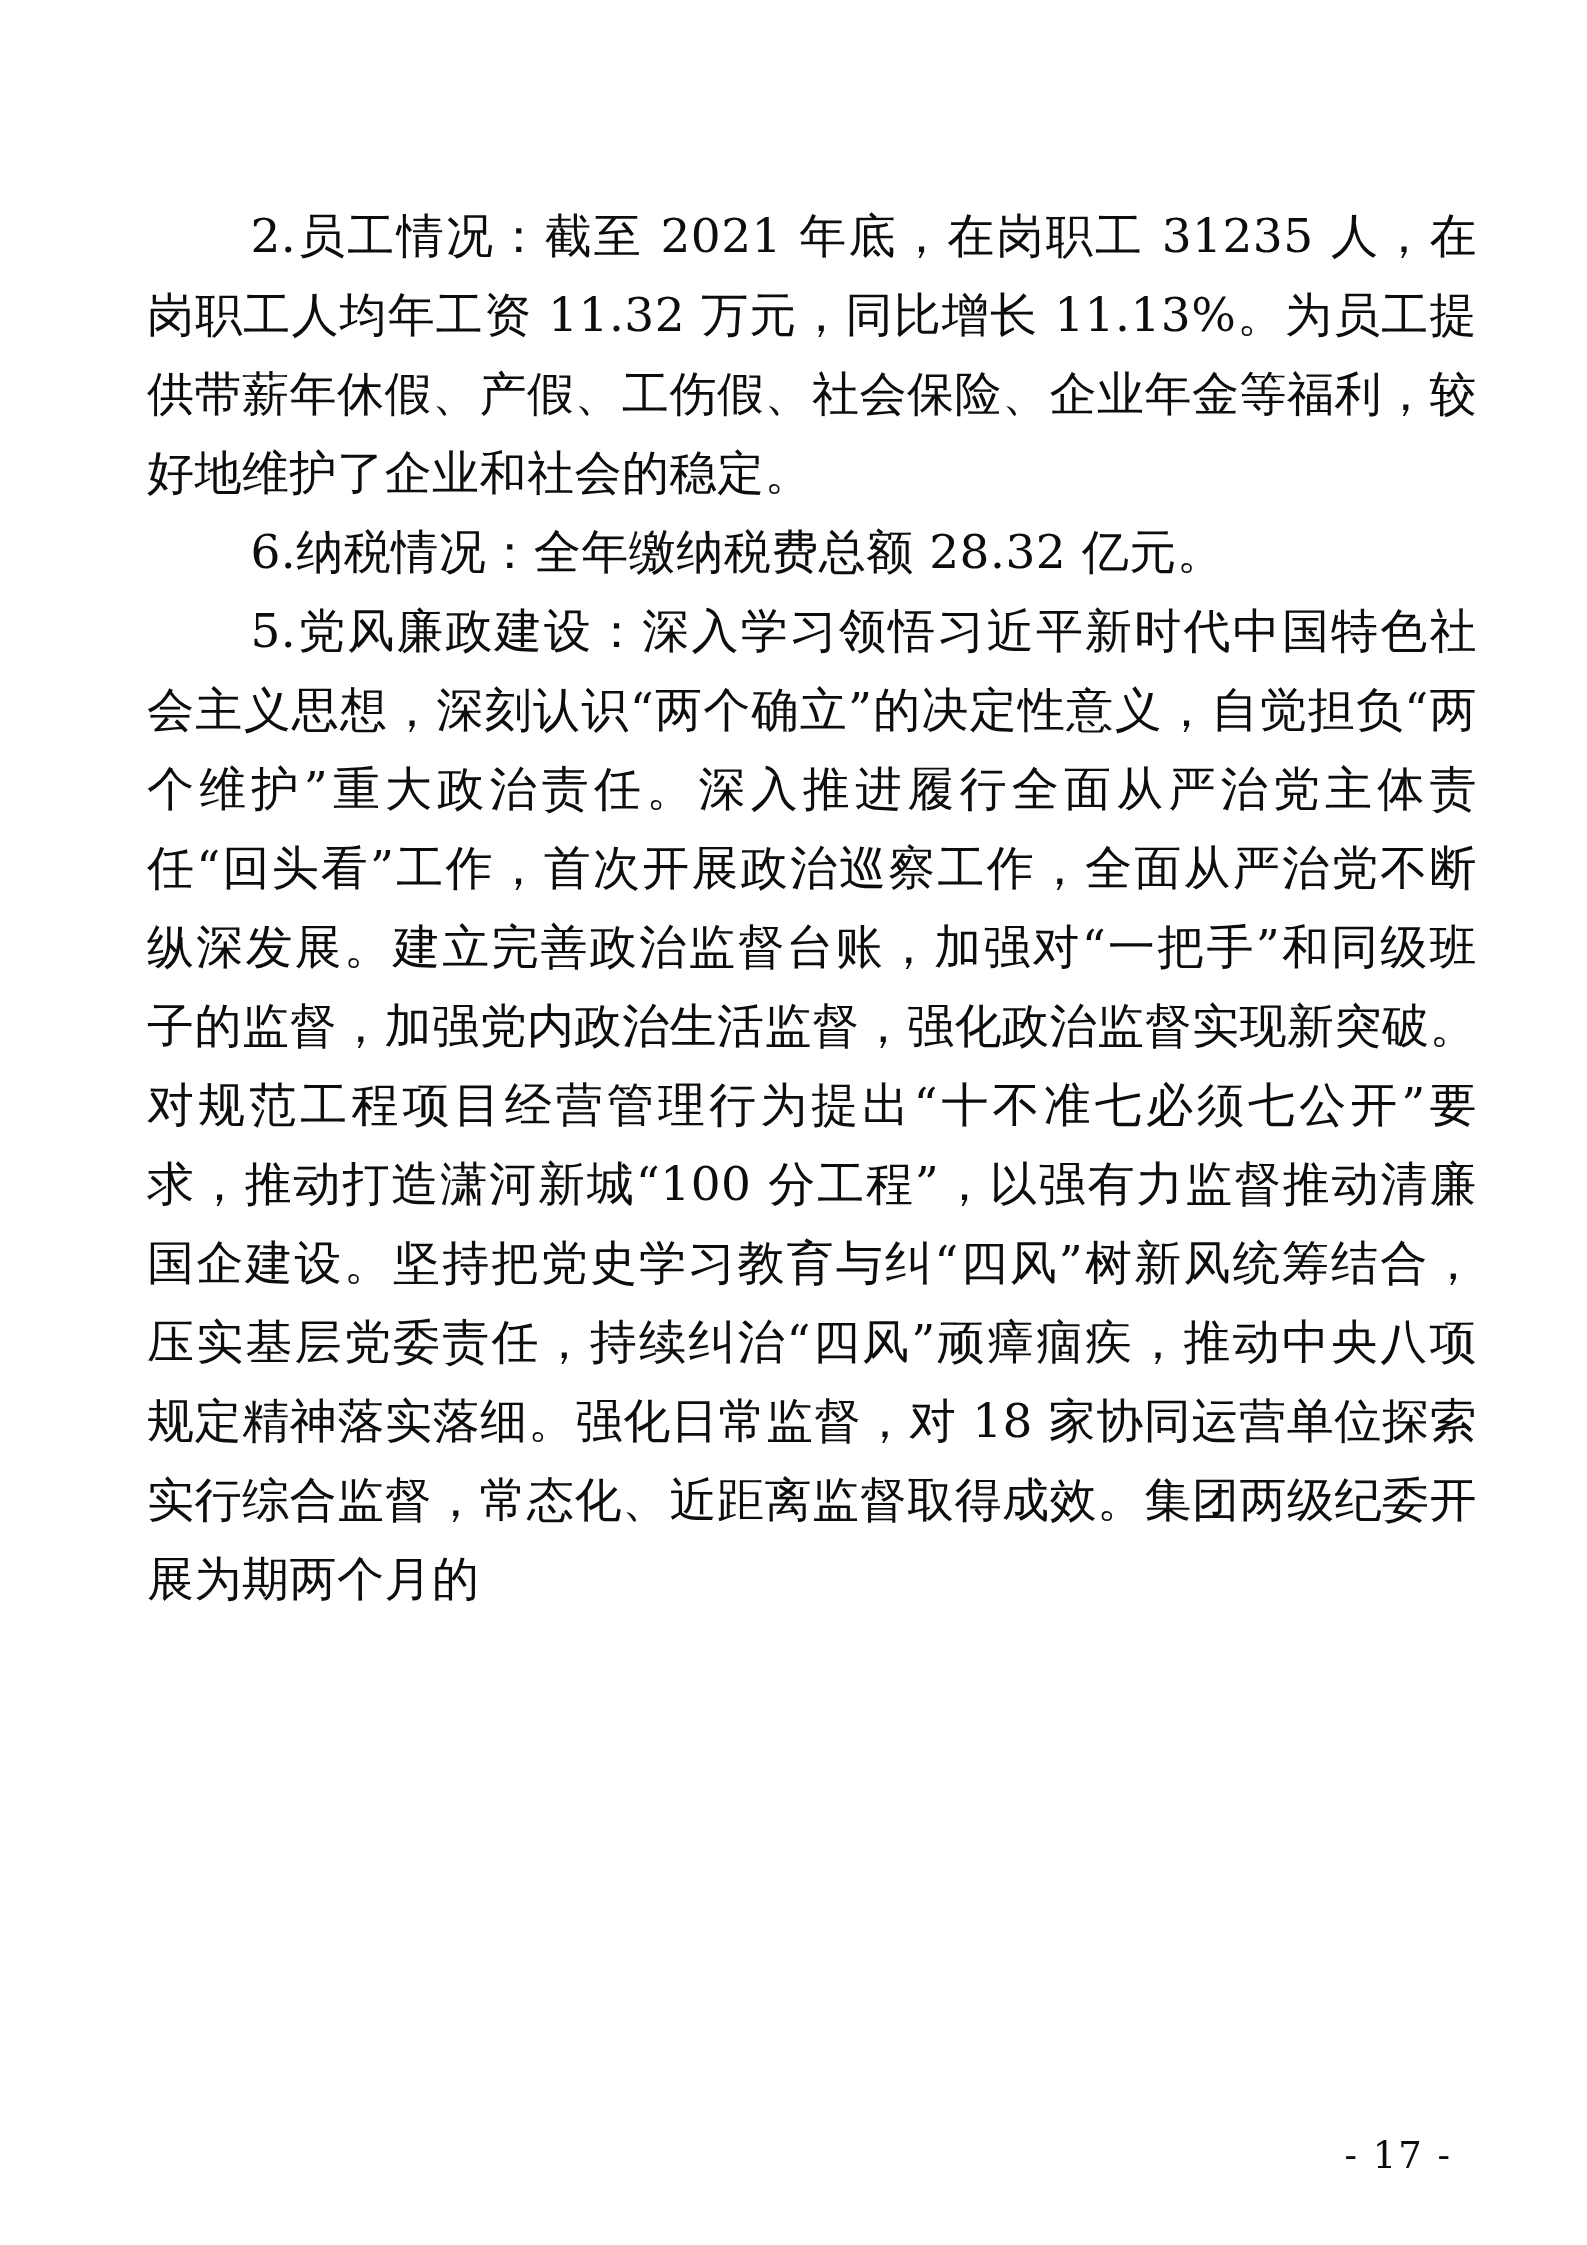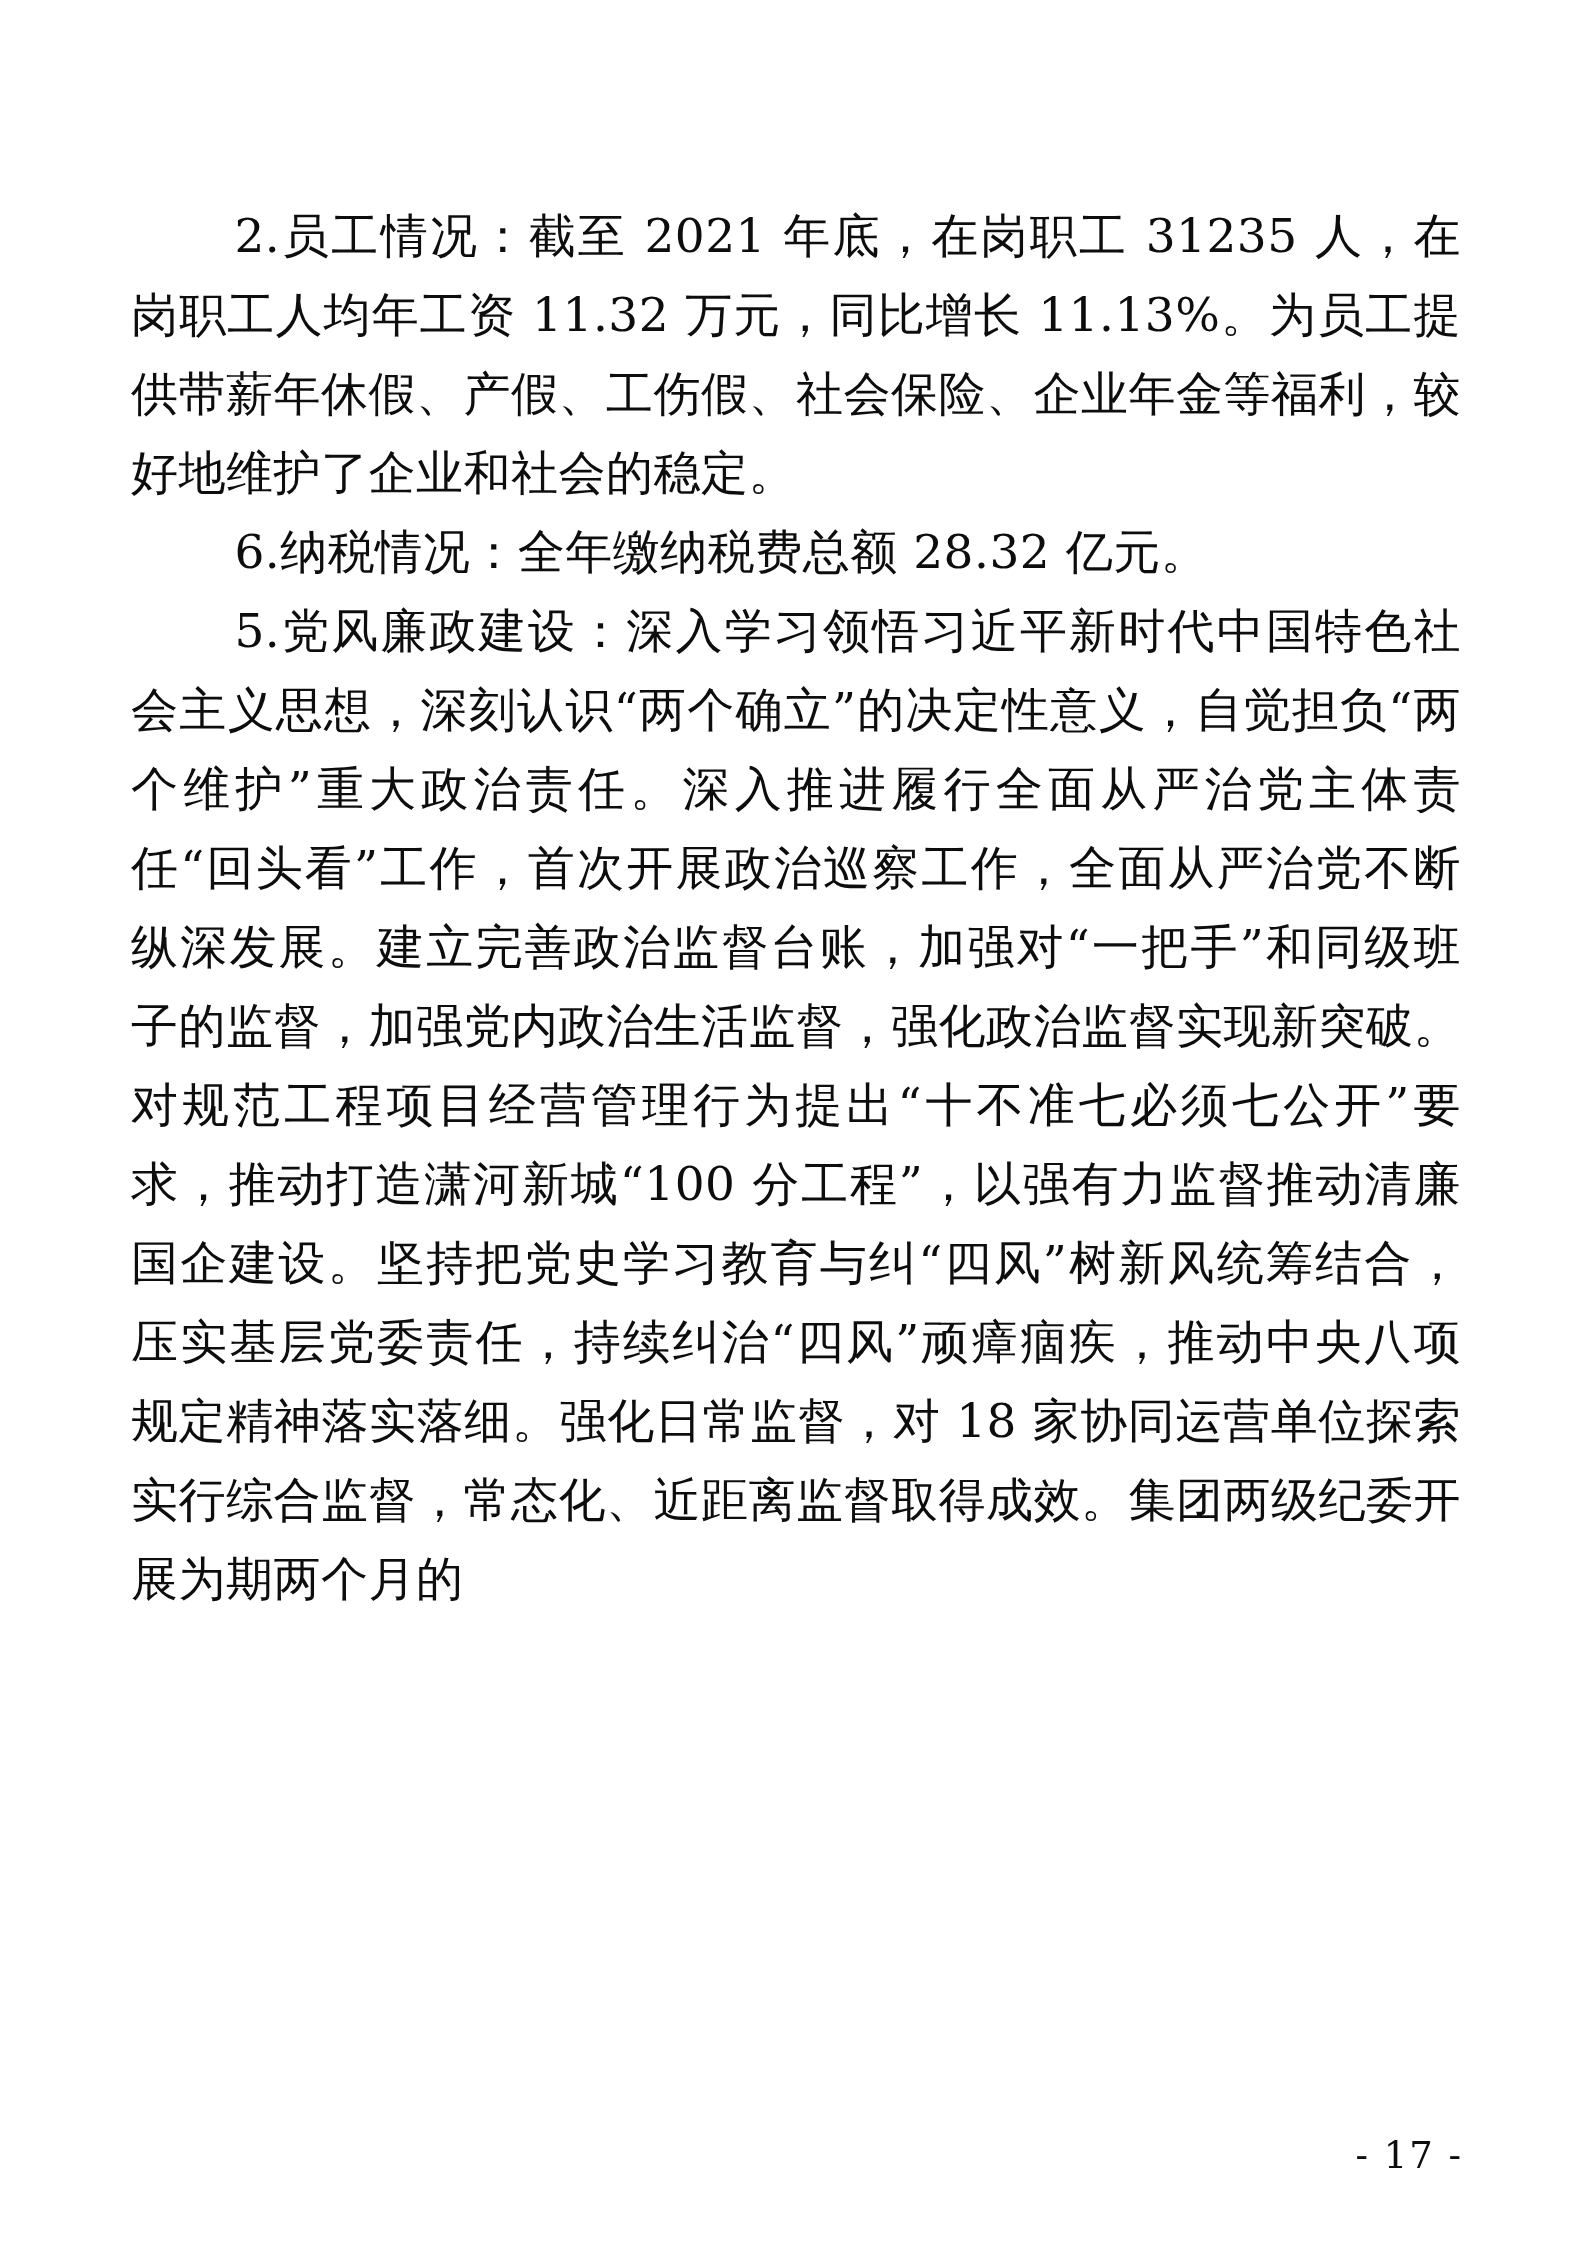--- a/index.html
+++ b/index.html
@@ -11,37 +11,37 @@
     position: relative;
     width: 1587px;
     height: 2245px;
     background: #ffffff;
     overflow: hidden;
     font-family: "DejaVu Serif", "Liberation Serif", serif;
     color: #0d0d0d;
   }
   .content {
     position: absolute;
-    left: 131px;
+    left: 147px;
     top: 196px;
     width: 1330px;
   }
   .content p {
     margin: 0;
     font-size: 47px;
     line-height: 79px;
     text-align: justify;
     text-justify: inter-ideograph;
     text-indent: 2.2em;
     letter-spacing: 0.5px;
     word-break: break-all;
   }
   .page-number {
     position: absolute;
-    right: 124px;
+    right: 135px;
     bottom: 68px;
     font-size: 37px;
     letter-spacing: 2px;
     color: #0d0d0d;
   }
 </style>
 </head>
 <body>
 
 <div class="page">

